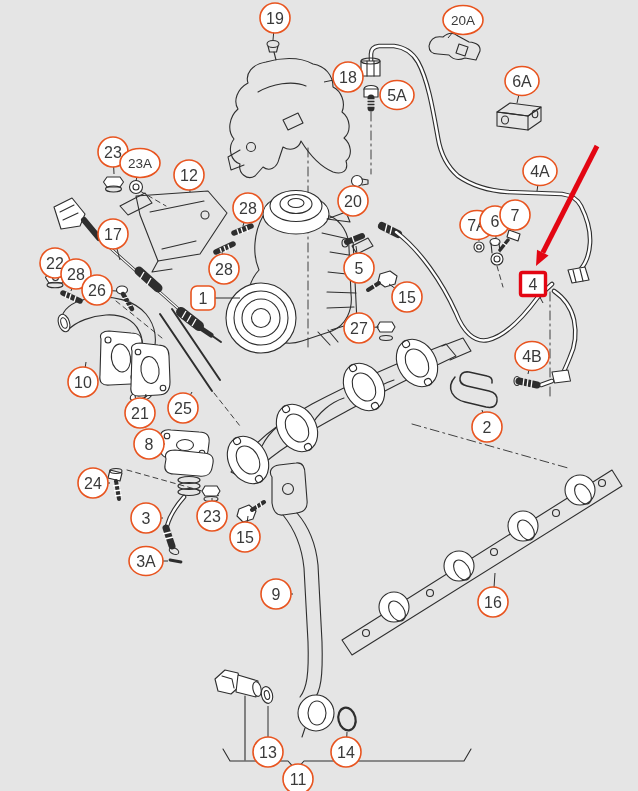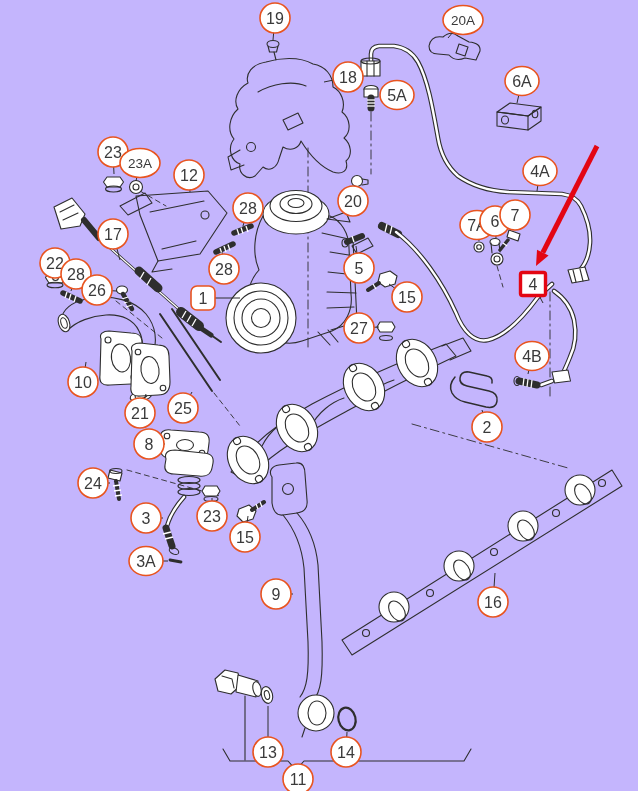--- a/index.html
+++ b/index.html
@@ -1,16 +1,16 @@
 <!DOCTYPE html>
 <html><head>
 <meta charset="utf-8">
 <style>
   html,body{margin:0;padding:0;background:#fff;}
-  .stage{position:relative;width:638px;height:791px;background:#c4b5fd;overflow:hidden;
+  .stage{position:relative;width:638px;height:791px;background:#e5e5e5;overflow:hidden;
          font-family:"Liberation Sans",sans-serif;}
   svg{display:block;}
   svg text{font-family:"Liberation Sans",sans-serif;}
   .art{fill:none;stroke:#2e2e2e;stroke-width:1.1;stroke-linecap:round;stroke-linejoin:round;}
   .wfill{fill:#fff;}
   .pipe-outer{fill:none;stroke:#2e2e2e;stroke-width:4.6;stroke-linecap:round;}
   .pipe-inner{fill:none;stroke:#fff;stroke-width:2.4;stroke-linecap:round;}
   .thick{stroke:#2e2e2e;stroke-linecap:round;}
   .wtick{stroke:#fff;stroke-width:1.3;stroke-linecap:butt;}
   .dashdot{fill:none;stroke:#2e2e2e;stroke-width:0.9;stroke-dasharray:9 4 2 4;}

